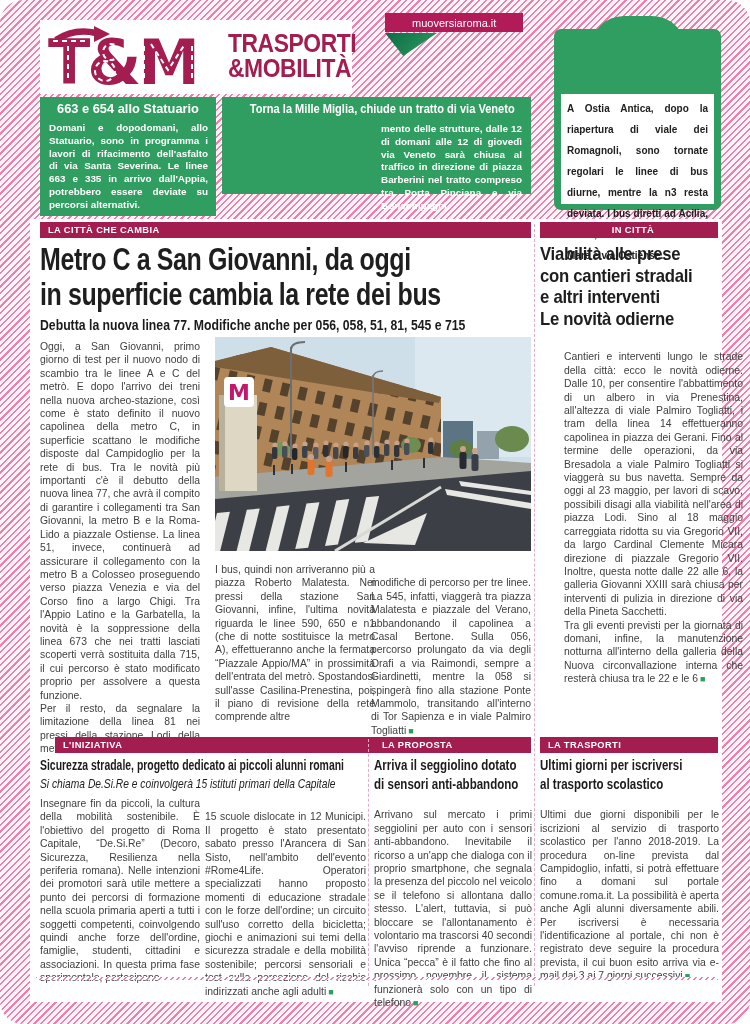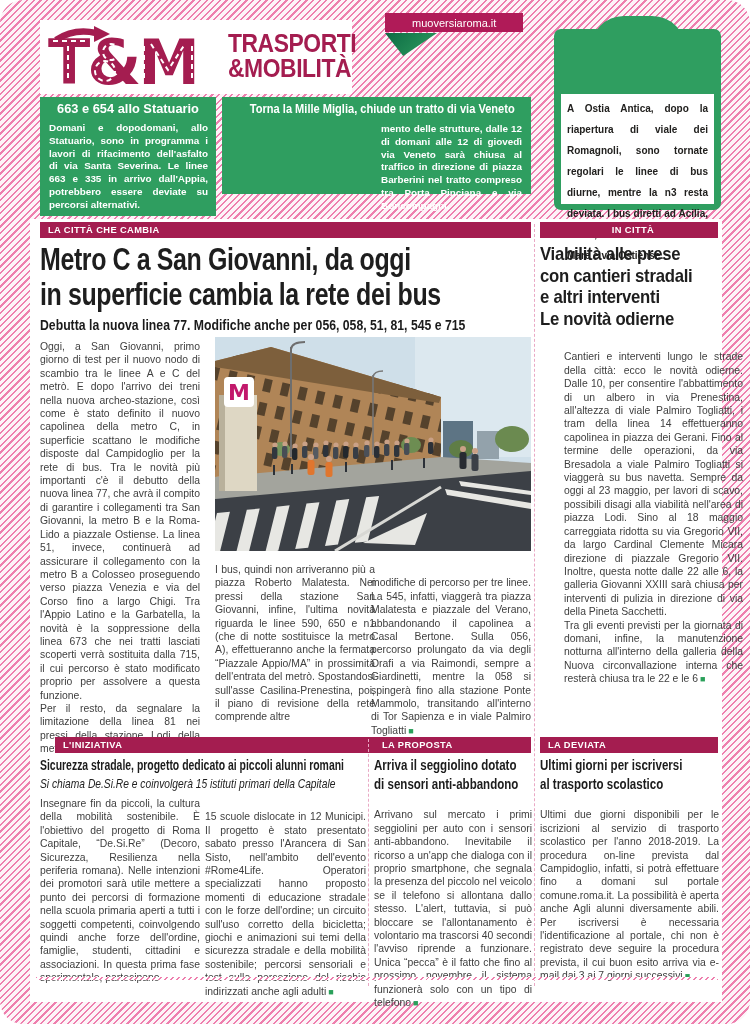--- a/index.html
+++ b/index.html
@@ -238,21 +238,21 @@
   </div>
 
   <div class="vsep" style="left:368px;top:739px;height:247px;"></div>
   <div class="kicker" style="left:374px;top:737px;width:157px;">LA PROPOSTA</div>
   <div class="sec-head prop-head">Arriva il seggiolino dotato
 di sensori anti-abbandono</div>
   <div class="body-text" style="left:374px;top:795px;width:158px;height:194px;">
     <span>Arrivano sul mercato i primi seggiolini per auto con i sensori anti-abbandono. Inevitabile il ricorso a un'app che dialoga con il proprio smartphone, che segnala la presenza del piccolo nel veicolo se il telefono si allontana dallo stesso. L'alert, tuttavia, si può bloccare se l'allontanamento è volontario ma trascorsi 40 secondi l'avviso riprende a funzionare. Unica “pecca” è il fatto che fino al prossimo novembre il sistema funzionerà solo con un tipo di telefono</span><span class="marker">■</span>
   </div>
 
-  <div class="kicker" style="left:540px;top:737px;width:178px;">LA DEVIATA</div>
+  <div class="kicker" style="left:540px;top:737px;width:178px;">LA TRASPORTI</div>
   <div class="sec-head scad-head">Ultimi giorni per iscriversi
 al trasporto scolastico</div>
   <div class="body-text" style="left:540px;top:795px;width:179px;height:194px;">
     <span>Ultimi due giorni disponibili per le iscrizioni al servizio di trasporto scolastico per l'anno 2018-2019. La procedura on-line prevista dal Campidoglio, infatti, si potrà effettuare fino a domani sul portale comune.roma.it. La possibilità è aperta anche Agli alunni diversamente abili. Per iscriversi è necessaria l'identificazione al portale, chi non è registrato deve seguire la procedura prevista, il cui buon esito arriva via e-mail dai 3 ai 7 giorni successivi</span><span class="marker">■</span>
   </div>
 
   <div class="footer-sep"></div>
   <div class="footer-line" style="top:982px;">www.muoversiaroma.it - Trasporti&amp;Mobilità a cura di Roma Servizi per la Mobilità. Anno XVIII n. 86 - Reg. Trib. Roma n. 163 del 24/4/2001 - Direttore responsabile: Andrea Burli</div>
   <div class="footer-line" style="top:992px;">Redazione: piazzale degli Archivi, 40 - 00144 Roma. Tel: 06.46952080. Fax 06.46957839. E-mail: lettere.tm@agenziamobilita.roma.it. Lunedì 14 maggio 2018</div>
 </div>

